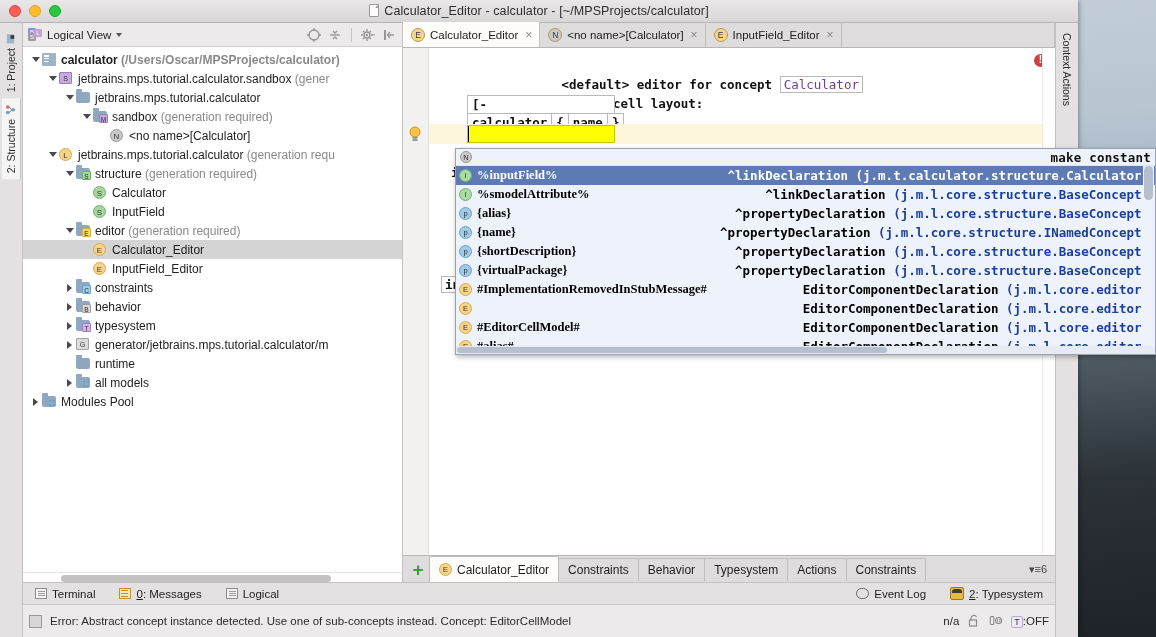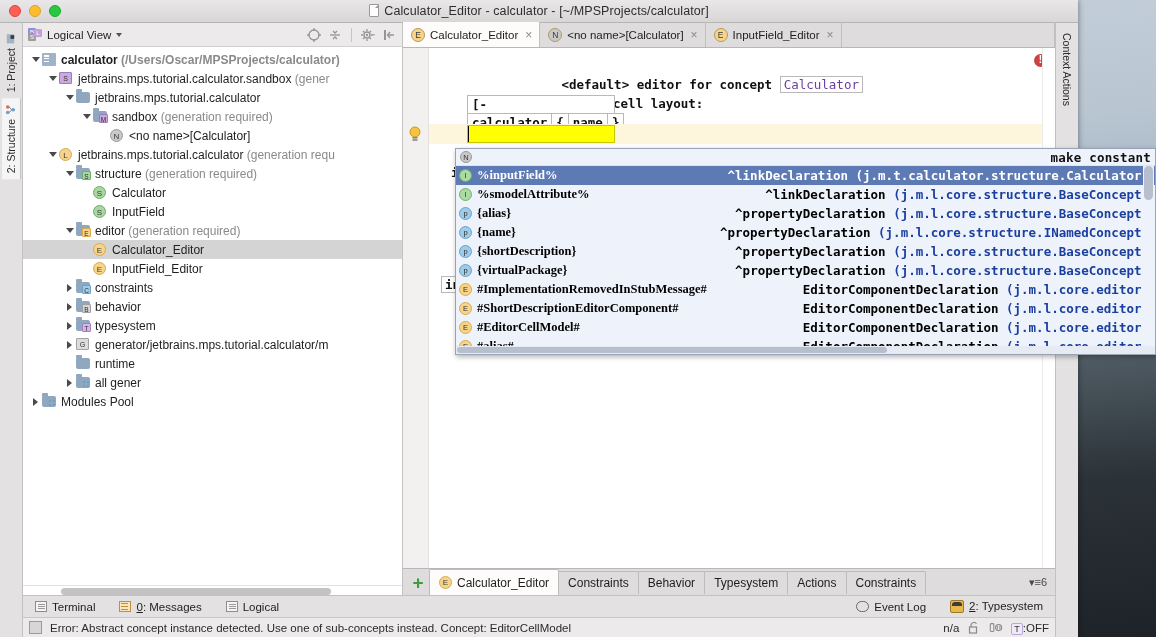--- a/index.html
+++ b/index.html
@@ -289,39 +289,39 @@
     color: #3a3a3a;
   }
   #bottabs .tail { flex: 1; }
   #bot-menu { font-size: 11px; color: #4a4a4a; padding-right: 8px; white-space: nowrap; }
 
   
   #toolbar-bottom {
     height: 22px; flex: none; background: #e3e1e1; border-top: 1px solid #c3c1c1;
     display: flex; align-items: center; font-size: 11.5px; color: #1e1e1e;
   }
-  .tw-item { display: flex; gap: 5px; padding: 0 12px; white-space: nowrap; }
+  .tw-item { display: flex; align-items: center; gap: 5px; padding: 0 12px; white-space: nowrap; }
   .tw-item u { text-decoration: underline; }
   #toolbar-bottom .gap { flex: 1; }
   .twico { width: 12px; height: 11px; border: 1px solid #8d8d8d; background: #f4f4f4;
     display:block; position: relative; }
   .twico.msg { border-color:#c18f3a; background:#fbe6bf; }
   .twico.msg::after{content:"";position:absolute;left:1px;top:1px;right:1px;height:1px;
      background:#c18f3a; box-shadow:0 3px 0 #c18f3a,0 6px 0 #c18f3a;}
   .twico::after{content:"";position:absolute;left:2px;top:2px;width:7px;height:6px;
      background: repeating-linear-gradient(#9a9a9a 0 1px,transparent 1px 2px);}
   .balloon { width: 13px; height: 11px; border: 1.4px solid #6a6a6a; border-radius: 6px; }
   .insp-ico { width: 14px; height: 13px; border-radius: 2px; background: #e9b84a;
     border: 1px solid #9a7a22; position: relative; }
   .insp-ico::after{content:"";position:absolute;left:1px;top:1px;right:1px;height:4px;
      background:#3c3c3c;border-radius:3px 3px 0 0;}
 
   
   #statusbar {
-    height: 20px; flex: none; background: #eceaea; border-top: 1px solid #c9c7c7;
+    height: 33px; flex: none; background: #eceaea; border-top: 1px solid #c9c7c7;
     display: flex; align-items: center; font-size: 11.5px; color: #2b2b2b;
     padding: 0 6px; gap: 8px;
   }
   #status-sq { width: 13px; height: 13px; background: #d8d6d6; border: 1px solid #9a9a9a; }
   #statusbar .grow { flex: 1; }
   #statusbar .sicon { width: 14px; height: 14px; opacity: .75; }
   .toff { border: 1px solid #b9a7d8; background: #efeaf7; font-size: 9px; padding: 0 2px;
      border-radius: 2px; color: #333; }
 </style>
 </head>
@@ -569,21 +569,21 @@
               <div class="trow">
                 <span style="width:40px;flex:none"></span>
                 <span class="tw">
                   <span class="arrow-r"></span>
                 </span>
                 <span class="ticon">
                   <span class="folder">
                     <span class="tag dots"></span>
                   </span>
                 </span>
-                <span class="tlabel"><span>all gener</span><span class="dim"></span></span>
+                <span class="tlabel"><span>all models</span><span class="dim"></span></span>
               </div>
               <div class="trow">
                 <span style="width:6px;flex:none"></span>
                 <span class="tw">
                   <span class="arrow-r"></span>
                 </span>
                 <span class="ticon">
                   <span class="folder">
                     <span class="tag dots"></span>
                   </span>
@@ -776,21 +776,20 @@
         <span class="left">{virtualPackage}</span>
         <span class="right"><span>^propertyDeclaration</span> <span class="fq">(j.m.l.core.structure.BaseConcept)</span></span>
       </div>
       <div class="pitem">
         <span class="pb edc">E</span>
         <span class="left">#ImplementationRemovedInStubMessage#</span>
         <span class="right"><span>EditorComponentDeclaration</span> <span class="fq">(j.m.l.core.editor)</span></span>
       </div>
       <div class="pitem">
         <span class="pb edc">E</span>
-        <span class="left">#ShortDescriptionEditorComponent#</span>
         <span class="right"><span>EditorComponentDeclaration</span> <span class="fq">(j.m.l.core.editor)</span></span>
       </div>
       <div class="pitem">
         <span class="pb edc">E</span>
         <span class="left">#EditorCellModel#</span>
         <span class="right"><span>EditorComponentDeclaration</span> <span class="fq">(j.m.l.core.editor)</span></span>
       </div>
       <div class="pitem">
         <span class="pb edc">E</span>
         <span class="left">#alias#</span>

